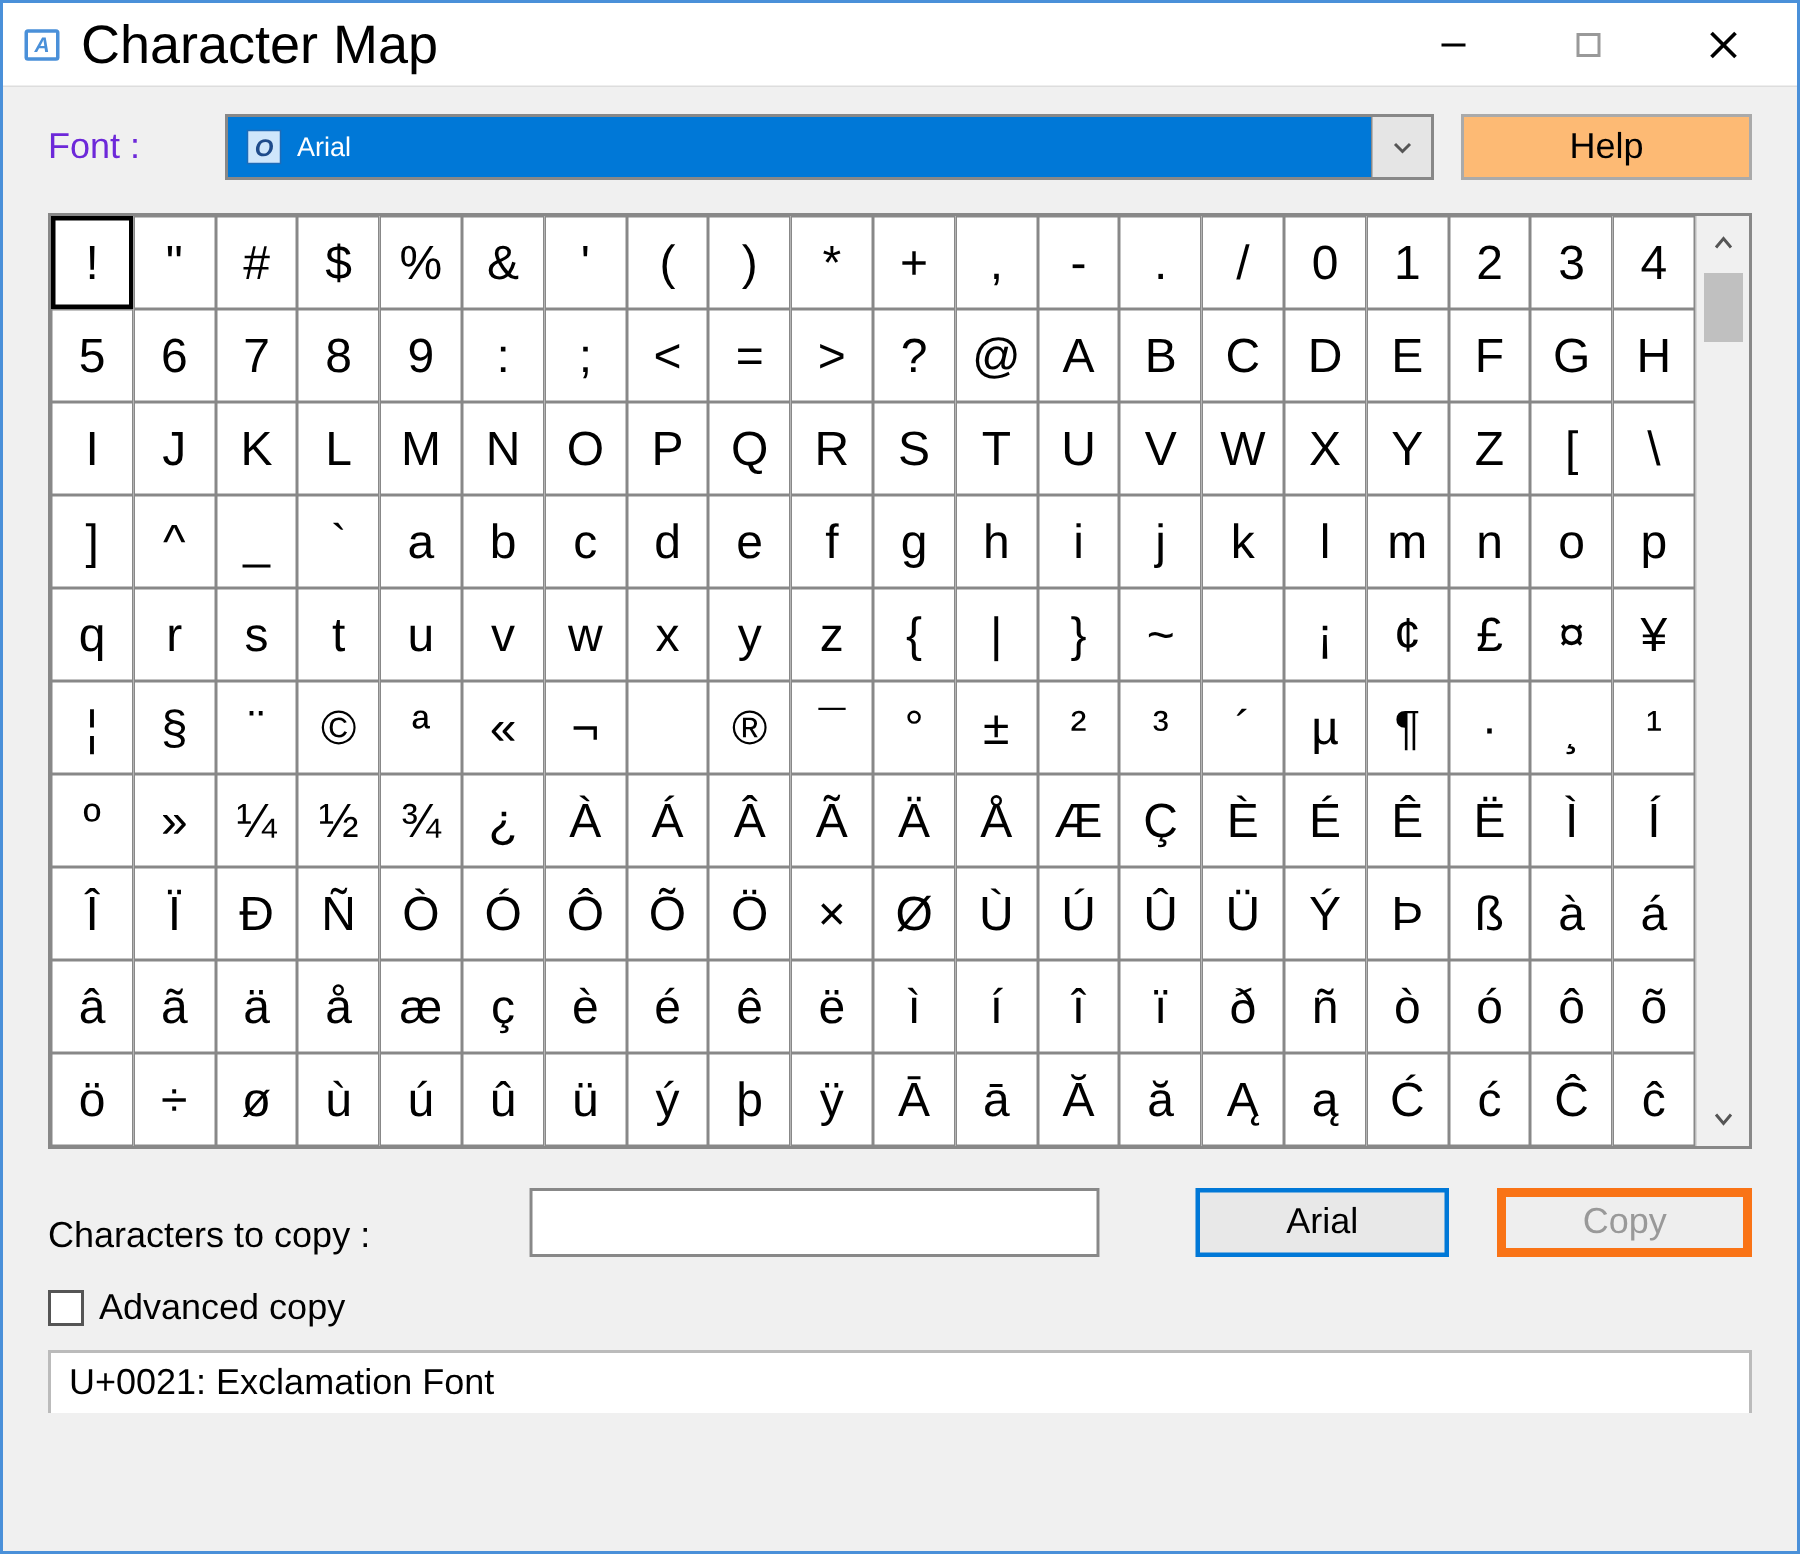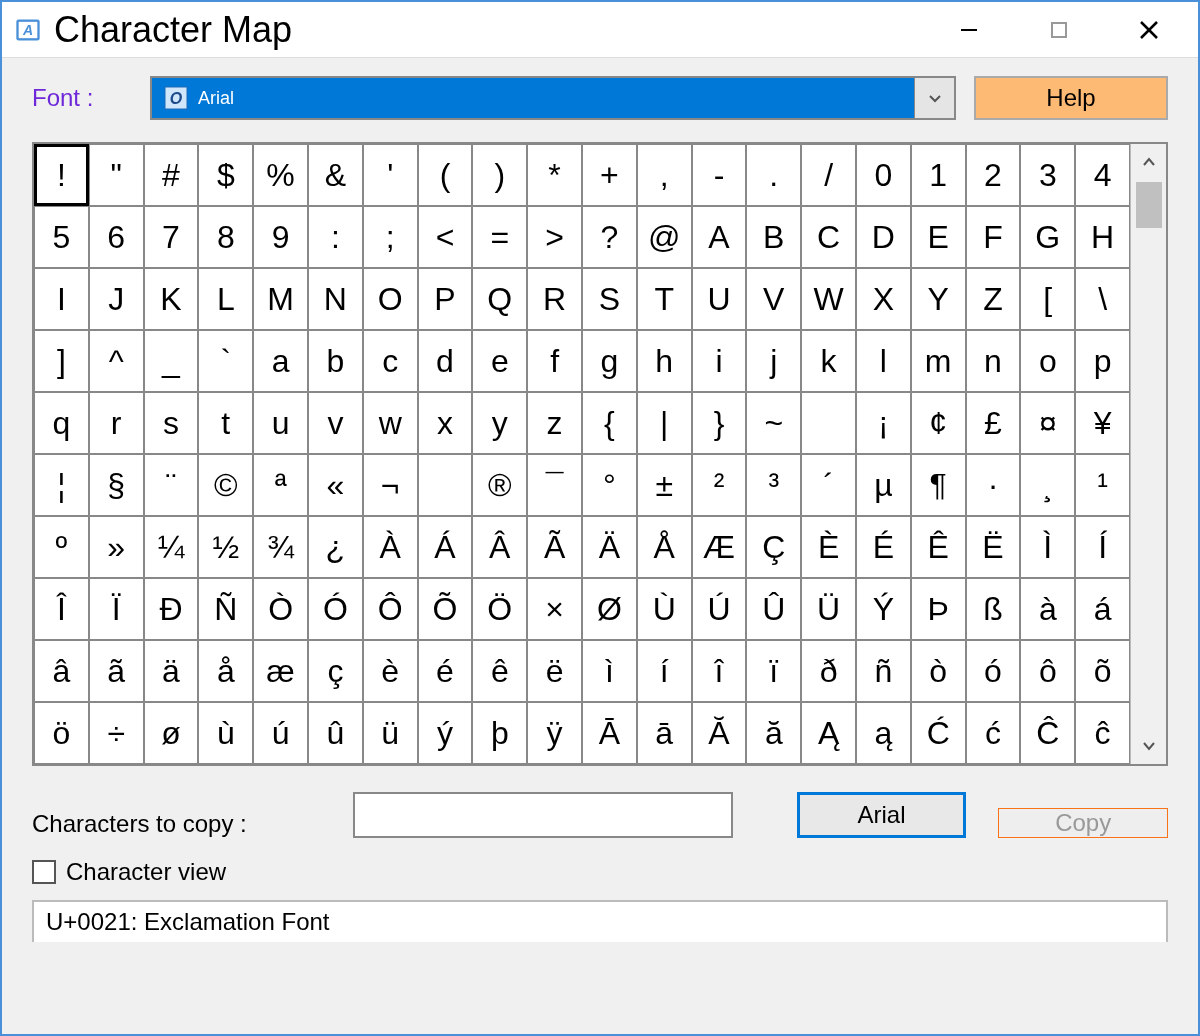--- a/index.html
+++ b/index.html
@@ -182,22 +182,22 @@
 .select-btn {
   width: 170px;
   height: 46px;
   border: 3px solid #0078d7;
   background: #e8e8e8;
   font-size: 24px;
   font-family: inherit;
 }
 .copy-btn {
   width: 170px;
-  height: 30px;
-  border: 1px solid #f97316;
+  height: 46px;
+  border: 6px solid #f97316;
   background: #eee;
   color: #999;
   font-size: 24px;
   font-family: inherit;
 }
 .adv-row {
   display: flex;
   align-items: center;
   gap: 10px;
   margin-bottom: 14px;
@@ -495,18 +495,18 @@
     <div class="copy-row">
       <span class="copy-label">Characters to copy :</span>
       <input class="copy-input" value="" style="">
       <span class="gap-spacer"></span>
       <button class="select-btn">Arial</button>
       <button class="copy-btn">Copy</button>
     </div>
 
     <div class="adv-row">
       <div class="adv-check"></div>
-      <span class="adv-label">Character view</span>
+      <span class="adv-label">Advanced copy</span>
     </div>
 
     <div class="status-field">U+0021: Exclamation Font</div>
   </div>
 </div>
 
 </body></html>

